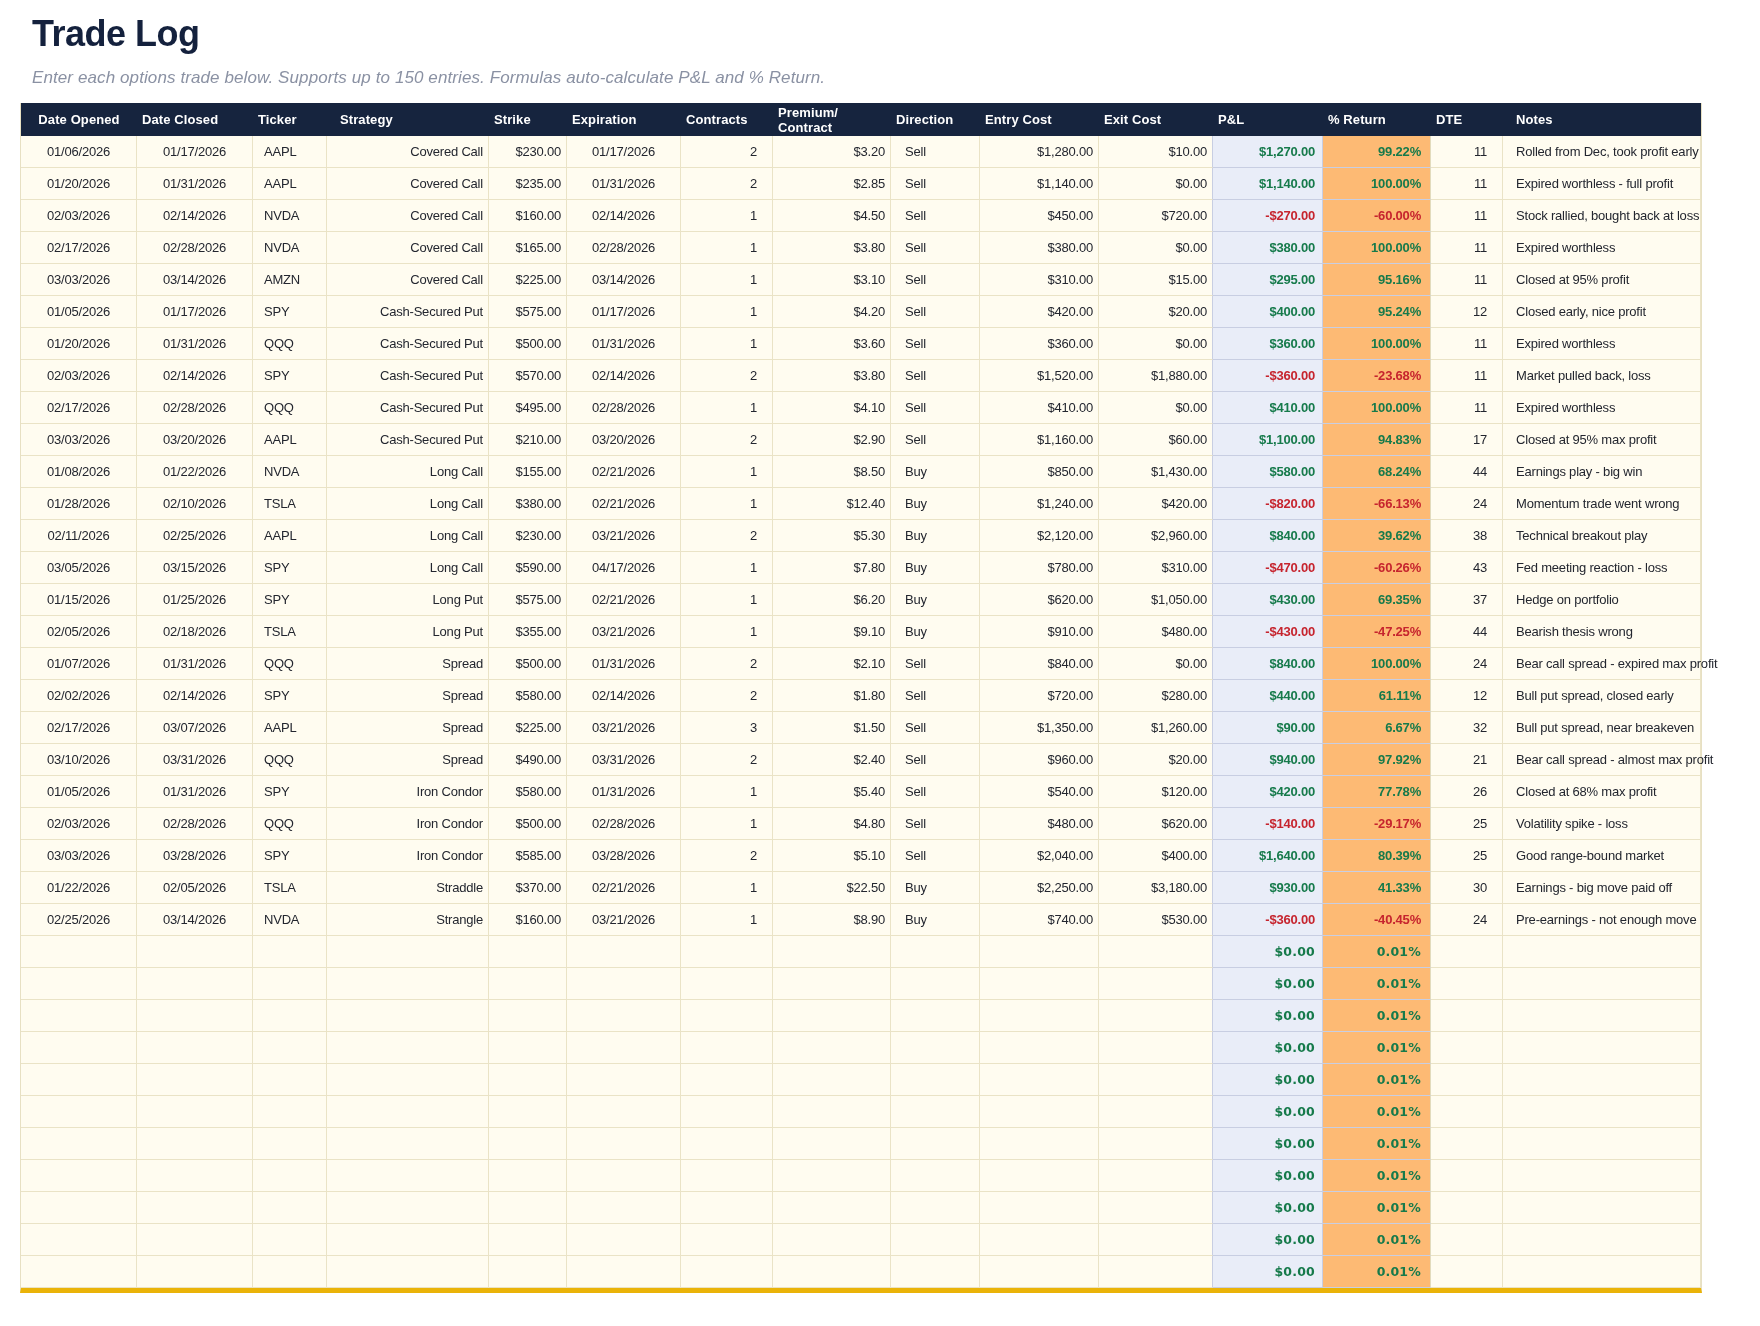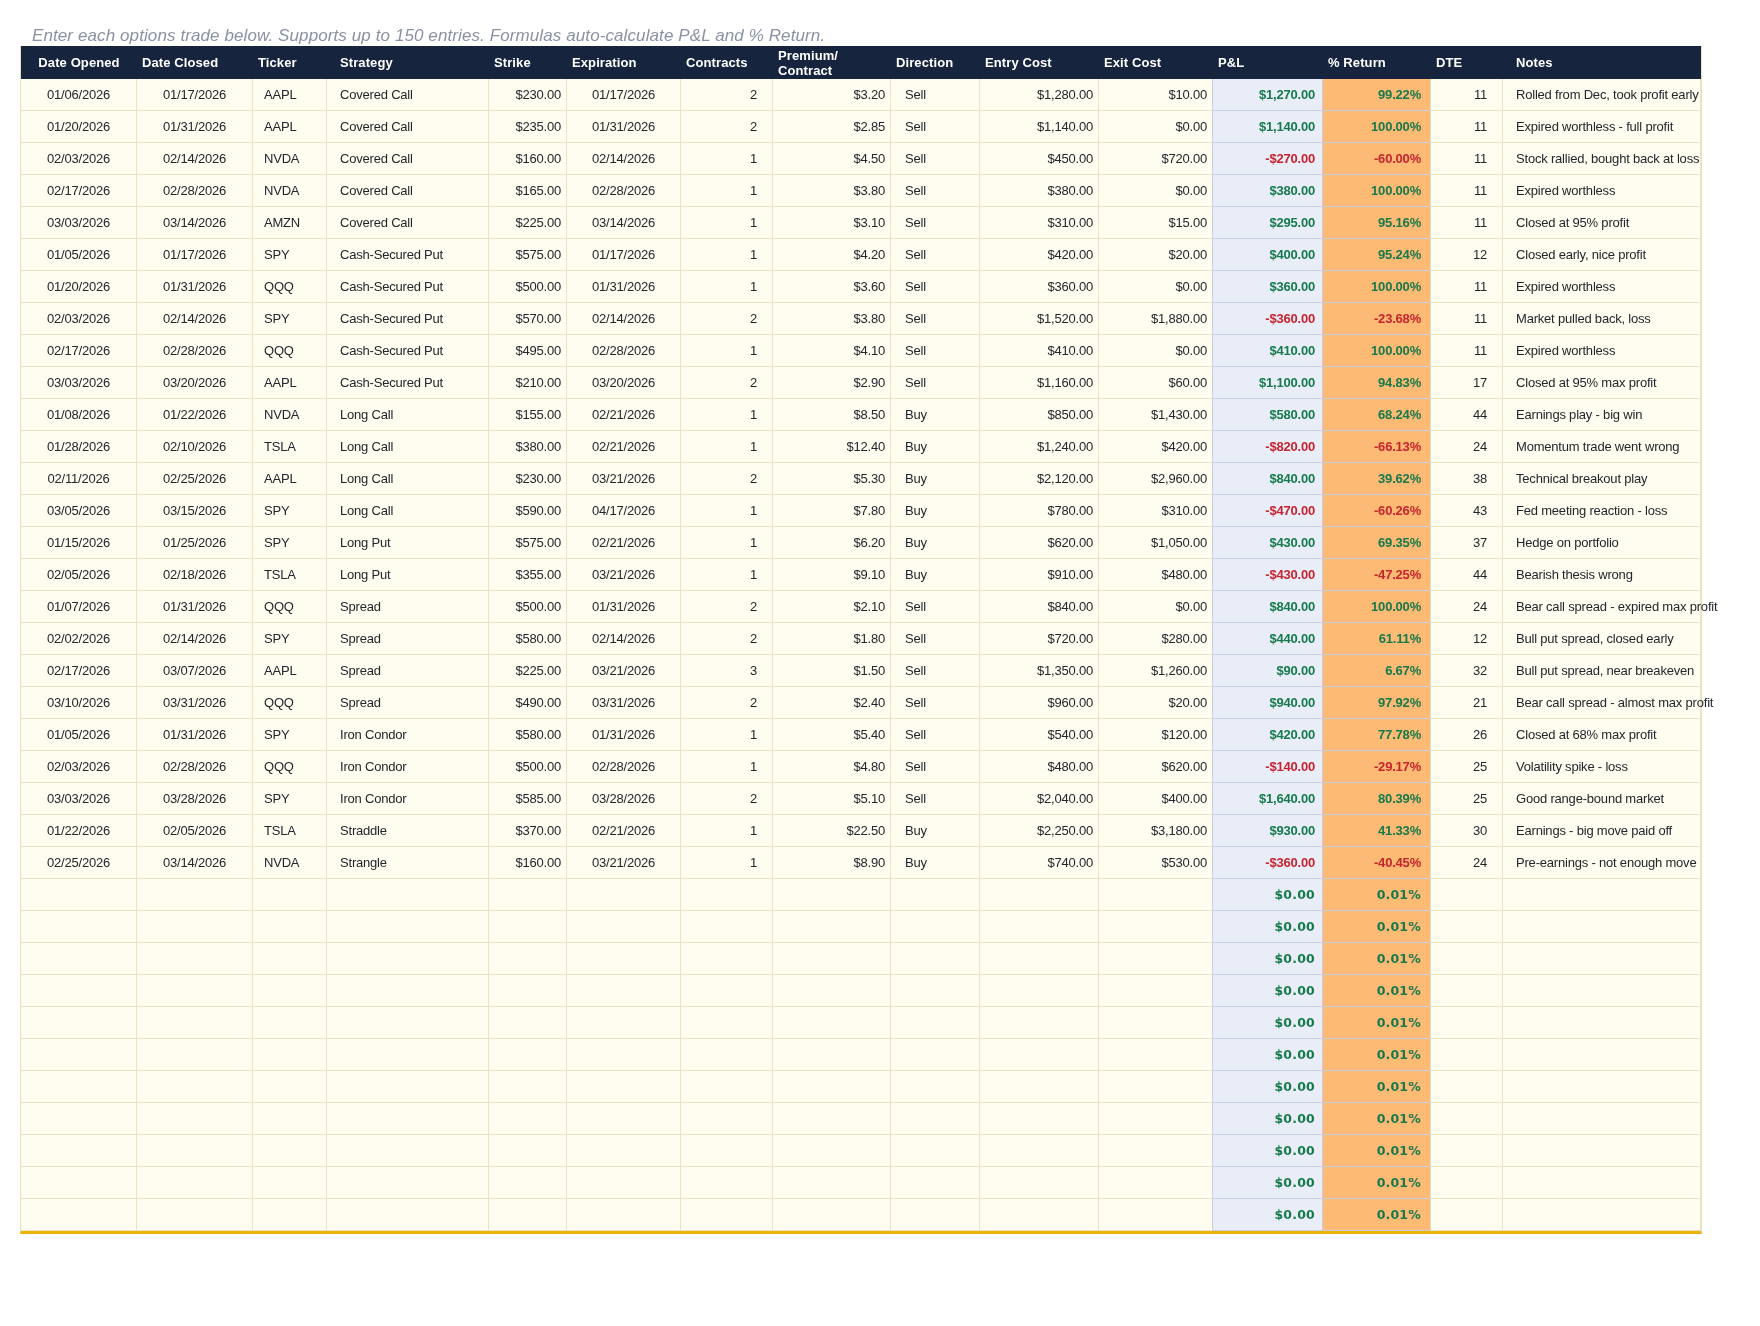--- a/index.html
+++ b/index.html
@@ -1,43 +1,44 @@
 <!DOCTYPE html>
 <html><head>
 <meta charset="utf-8">
 <style>
   html,body{margin:0;padding:0;background:#ffffff;}
   body{width:1760px;height:1326px;overflow:hidden;font-family:"Liberation Sans",sans-serif;-webkit-font-smoothing:antialiased;}
   .page{padding:12px 20px 0 20px;}
   h1.title{margin:2px 0 0 12px;font-size:36px;line-height:40px;font-weight:700;color:#14213d;letter-spacing:-0.5px;}
   p.subtitle{margin:14px 0 0 12px;font-size:17px;font-style:italic;color:#8a91a3;letter-spacing:0.1px;}
-  table.trade-log{border-collapse:separate;border-spacing:0;table-layout:fixed;width:1680px;margin-top:0;border-left:1px solid #e7e0c3;border-bottom:3px solid #eab308;border-right:1px solid #e7e0c3;}
+  table.trade-log{border-collapse:separate;border-spacing:0;table-layout:fixed;width:1680px;margin-top:15px;border-left:1px solid #e7e0c3;border-bottom:5px solid #eab308;border-right:1px solid #e7e0c3;}
   thead th{background:#16243e;color:#ffffff;font-size:13px;font-weight:700;height:33px;text-align:left;vertical-align:middle;padding:0 5px;white-space:pre-line;line-height:15px;letter-spacing:0.1px;overflow:hidden;}
   thead th:nth-child(4),thead th:nth-child(15){text-align:left;padding-left:13px;}
   thead th:nth-child(1){text-align:center;}
   tbody td{background:#fffcf0;height:31px;font-size:13px;color:#23262f;vertical-align:middle;padding:0 5px;border-right:1px solid #eae3c6;border-bottom:1px solid #eae3c6;letter-spacing:-0.2px;overflow:visible;}
   tbody tr td:nth-child(1),tbody tr td:nth-child(2),tbody tr td:nth-child(6){text-align:center;}
   tbody tr td:nth-child(3){text-align:left;padding-left:11px;}
-  tbody tr td:nth-child(4){text-align:left;padding-left:13px;}
+  tbody tr td:nth-child(4){text-align:right;padding-left:13px;}
   tbody tr td:nth-child(5),tbody tr td:nth-child(8),tbody tr td:nth-child(10),tbody tr td:nth-child(11){text-align:right;padding-right:5px;}
   tbody tr td:nth-child(7){text-align:right;padding-right:15px;}
   tbody tr td:nth-child(9){text-align:left;padding-left:14px;}
   tbody tr td:nth-child(11){border-right:1px solid #c8cee2;}
   tbody tr td:nth-child(12){background:#e9edf8;text-align:right;padding-right:7px;border-right:1px solid #c8cee2;border-bottom:1px solid #c8cee2;padding-left:32px;}
   tbody tr td:nth-child(13){background:#fdba74;text-align:right;padding-right:9px;border-right:1px solid #e2dbbd;border-bottom:1px solid #c8cee2;}
   tbody tr td:nth-child(14){text-align:right;padding-right:15px;}
   tbody tr td:nth-child(15){text-align:left;padding-left:13px;white-space:nowrap;}
   td.pos{color:#167a4b;font-weight:700;}
   td.neg{color:#c6242e;font-weight:700;}
   tr.empty td.zero{font-family:"DejaVu Sans",sans-serif;font-size:12.5px;letter-spacing:0.2px;}
 </style>
 </head>
 <body>
 
 <div class="page">
+  <h1 class="title">Trade Log</h1>
   <p class="subtitle">Enter each options trade below. Supports up to 150 entries. Formulas auto-calculate P&amp;L and % Return.</p>
 
   <table class="trade-log">
     <colgroup>
       <col style="width:116px">
         <col style="width:116px">
         <col style="width:74px">
         <col style="width:162px">
       <col style="width:78px">
         <col style="width:114px">

